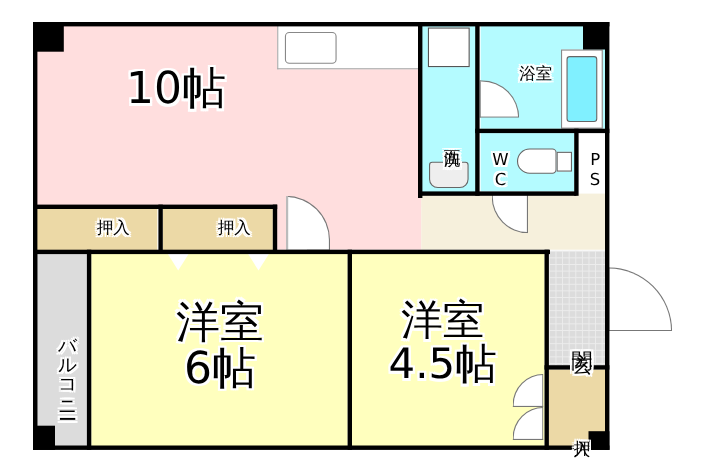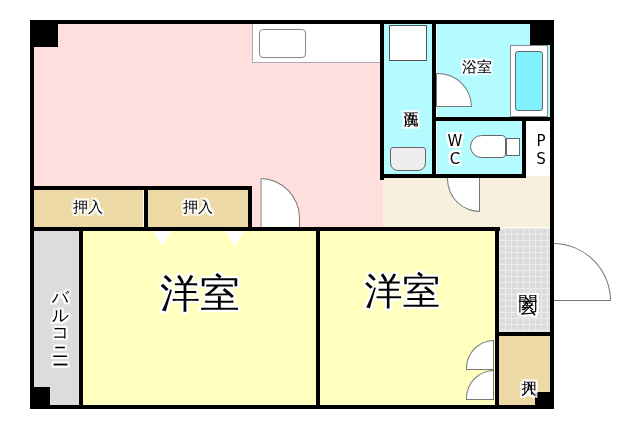--- a/index.html
+++ b/index.html
@@ -3,21 +3,21 @@
 <meta charset="utf-8">
 <style>
   html,body{margin:0;padding:0;background:#ffffff;}
   body{width:640px;height:426px;position:relative;overflow:hidden;font-family:"DejaVu Sans","Liberation Sans",sans-serif;}
   .abs{position:absolute;box-sizing:border-box;}
   .wall{background:#000;}
   .room{position:absolute;box-sizing:border-box;}
   .label{position:absolute;text-align:center;color:#000;line-height:1.05;
     text-shadow:-2px -2px 0 #fff,2px -2px 0 #fff,-2px 2px 0 #fff,2px 2px 0 #fff,0 -2px 0 #fff,0 2px 0 #fff,-2px 0 0 #fff,2px 0 0 #fff;}
   .big{font-size:40px;}
-  .small{font-size:15px;}
+  .small{font-size:15px;text-align:right;}
   .vert{writing-mode:vertical-rl;text-orientation:upright;}
   .door{position:absolute;box-sizing:border-box;background:#fff;border:1px solid #777;}
 </style>
 </head>
 <body>
 
 <div class="abs" style="left:0;top:0;width:640px;height:426px;">
 
   <div class="room" style="left:33px;top:23px;width:350px;height:165px;background:#ffdede;"></div>
   <div class="room" style="left:250px;top:180px;width:133px;height:47px;background:#ffdede;"></div>
@@ -80,26 +80,29 @@
   <div class="abs wall" style="left:30px;top:186px;width:222px;height:4px;"></div>
   <div class="abs wall" style="left:144px;top:186px;width:4px;height:44px;"></div>
   <div class="abs wall" style="left:248px;top:186px;width:4px;height:44px;"></div>
   <div class="abs wall" style="left:30px;top:227px;width:470px;height:4px;"></div>
   <div class="abs wall" style="left:79px;top:227px;width:4px;height:182px;"></div>
   <div class="abs wall" style="left:316px;top:227px;width:4px;height:182px;"></div>
   <div class="abs wall" style="left:495px;top:227px;width:4px;height:182px;"></div>
   <div class="abs wall" style="left:495px;top:332px;width:59px;height:4px;"></div>
 
   <div class="label big" style="left:90px;top:60px;width:140px;">
+    <div>10帖</div>
   </div>
   <div class="label big" style="left:130px;top:272px;width:140px;">
     <div>洋室</div>
+    <div>6帖</div>
   </div>
   <div class="label big" style="left:340px;top:272px;width:125px;font-size:38px;">
     <div>洋室</div>
+    <div>4.5帖</div>
   </div>
   <div class="label small" style="left:452px;top:60px;width:50px;">浴室</div>
   <div class="label small vert" style="left:396px;top:75px;width:22px;height:50px;">洗面</div>
   <div class="label small vert" style="left:442px;top:128px;width:20px;height:44px;">WC</div>
   <div class="label small vert" style="left:528px;top:128px;width:20px;height:44px;">PS</div>
   <div class="label small vert" style="left:510px;top:255px;width:28px;height:50px;font-size:19px;">玄関</div>
   <div class="label small vert" style="left:45px;top:262px;width:24px;height:110px;font-size:17px;">バルコニー</div>
   <div class="label small" style="left:58px;top:200px;width:60px;">押入</div>
   <div class="label small" style="left:168px;top:200px;width:60px;">押入</div>
   <div class="label small vert" style="left:512px;top:348px;width:24px;height:40px;">押入</div>

